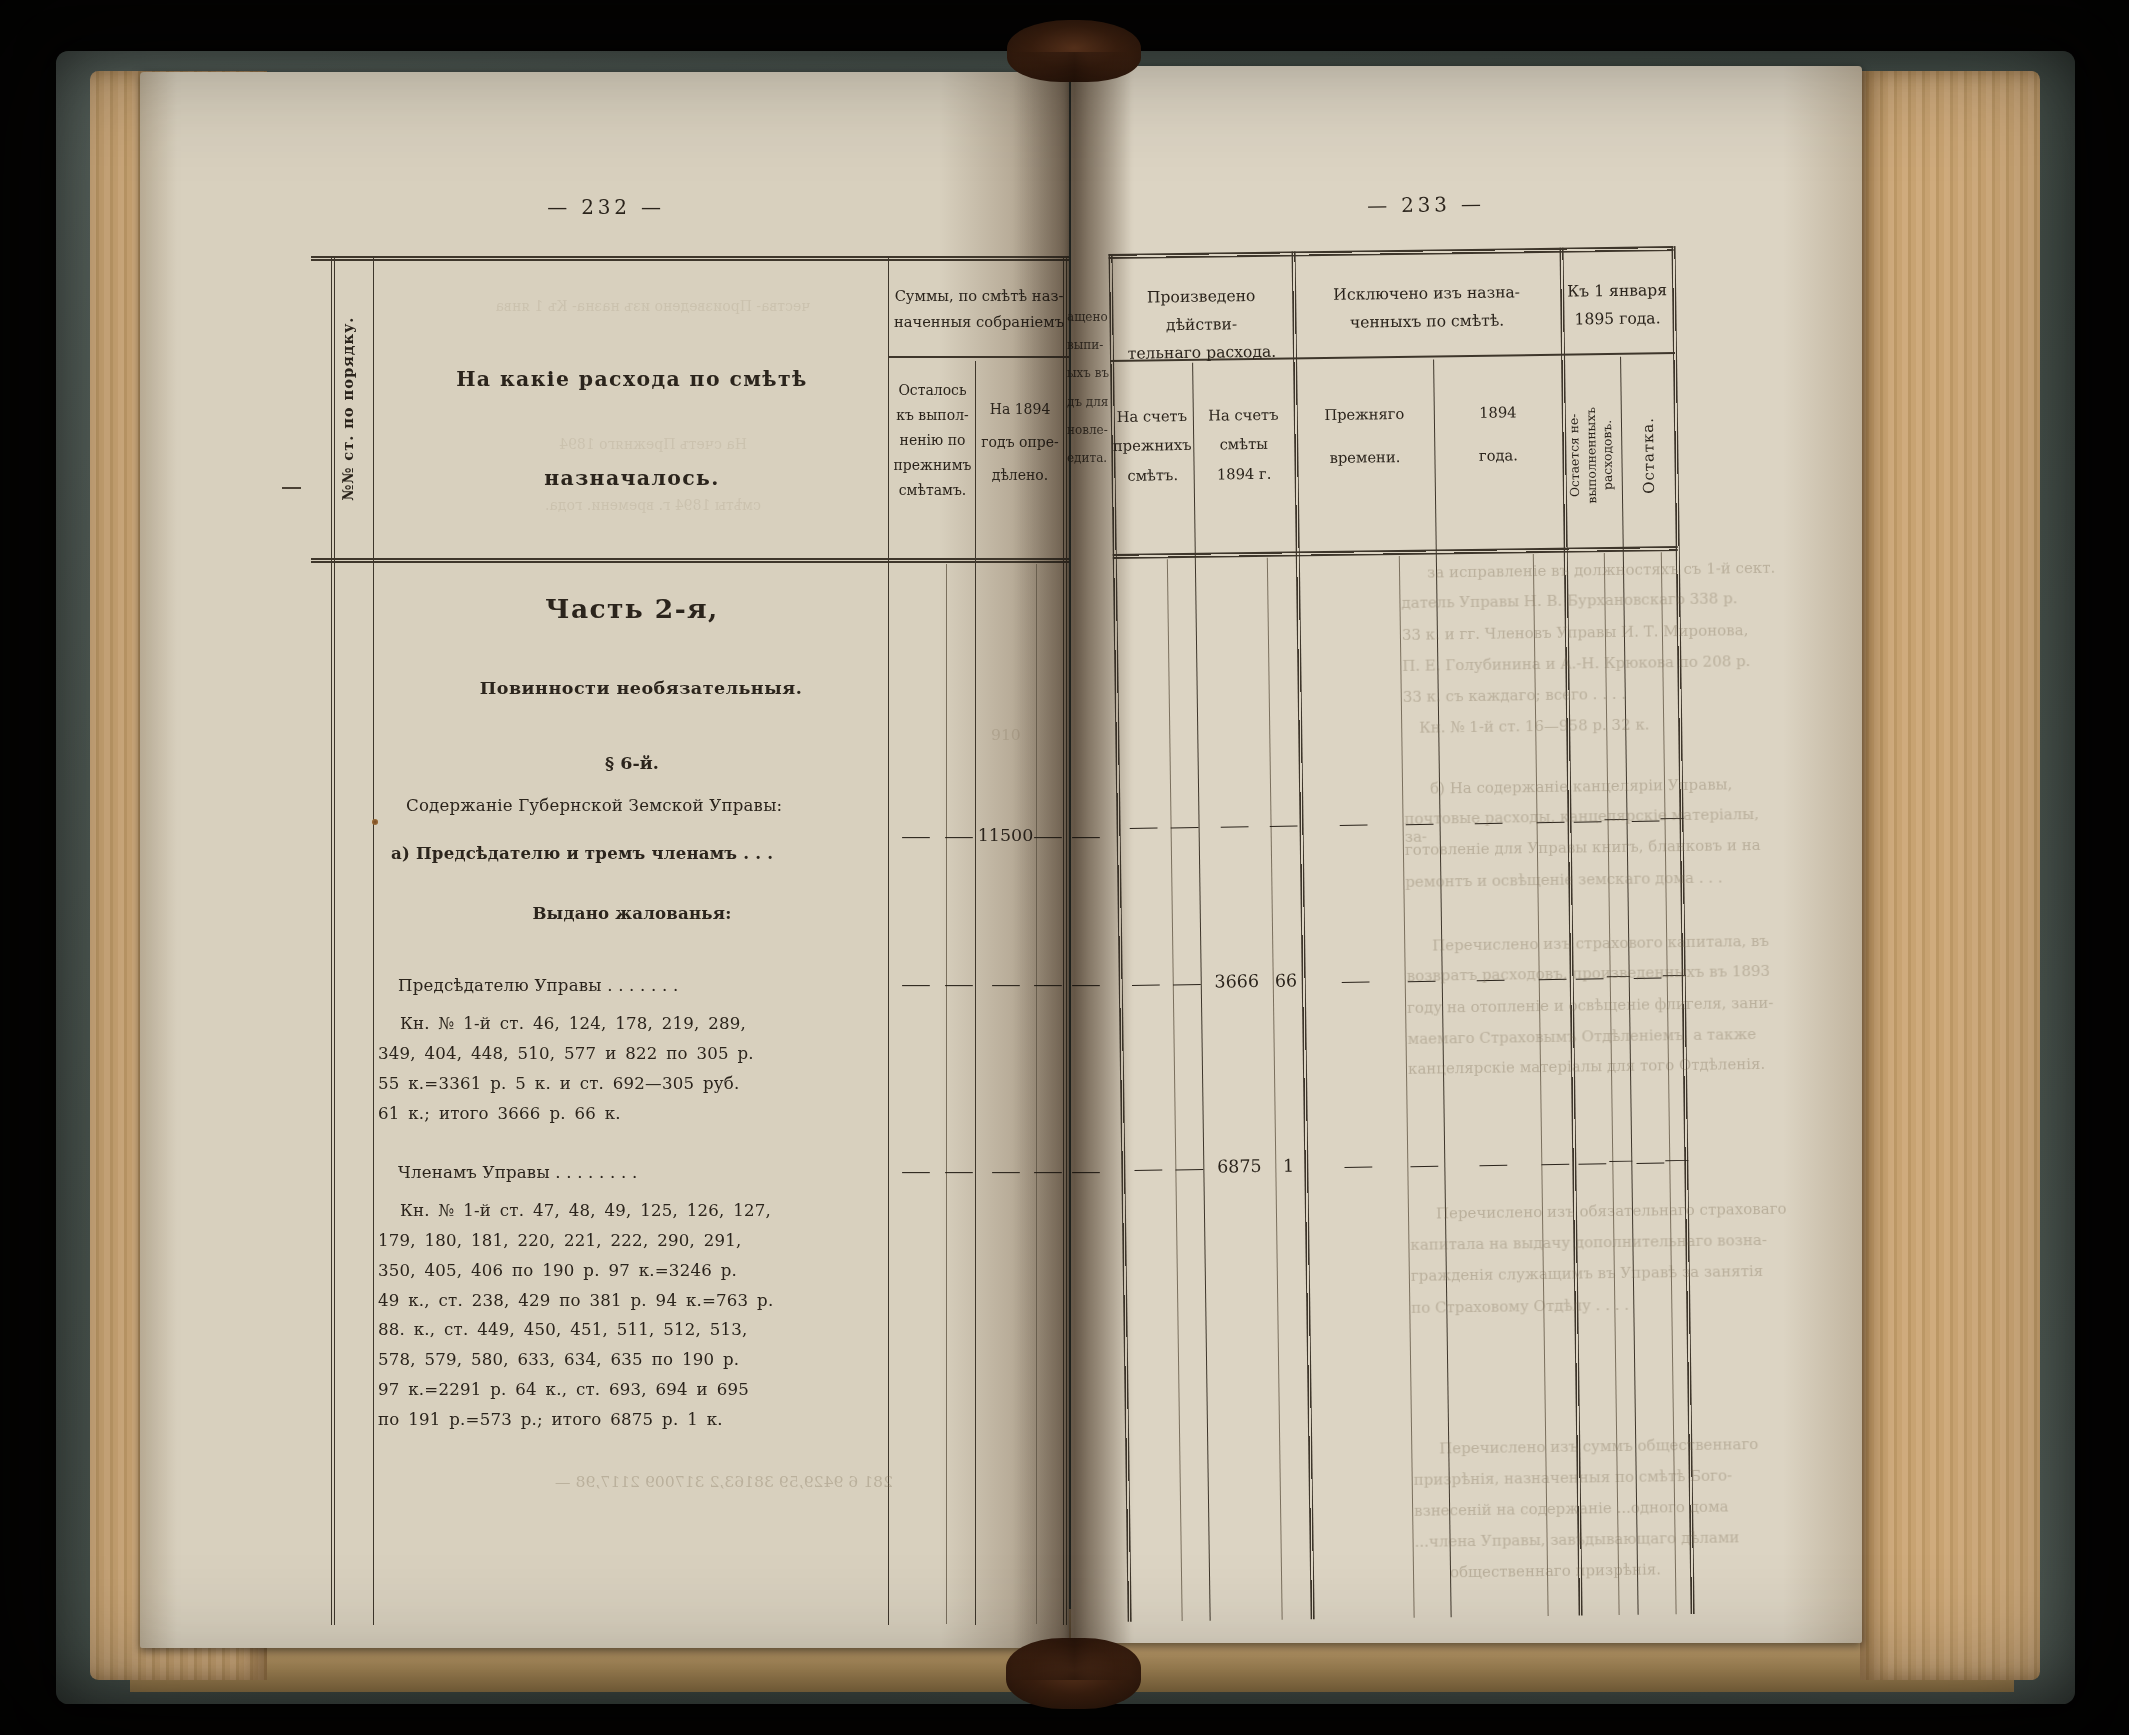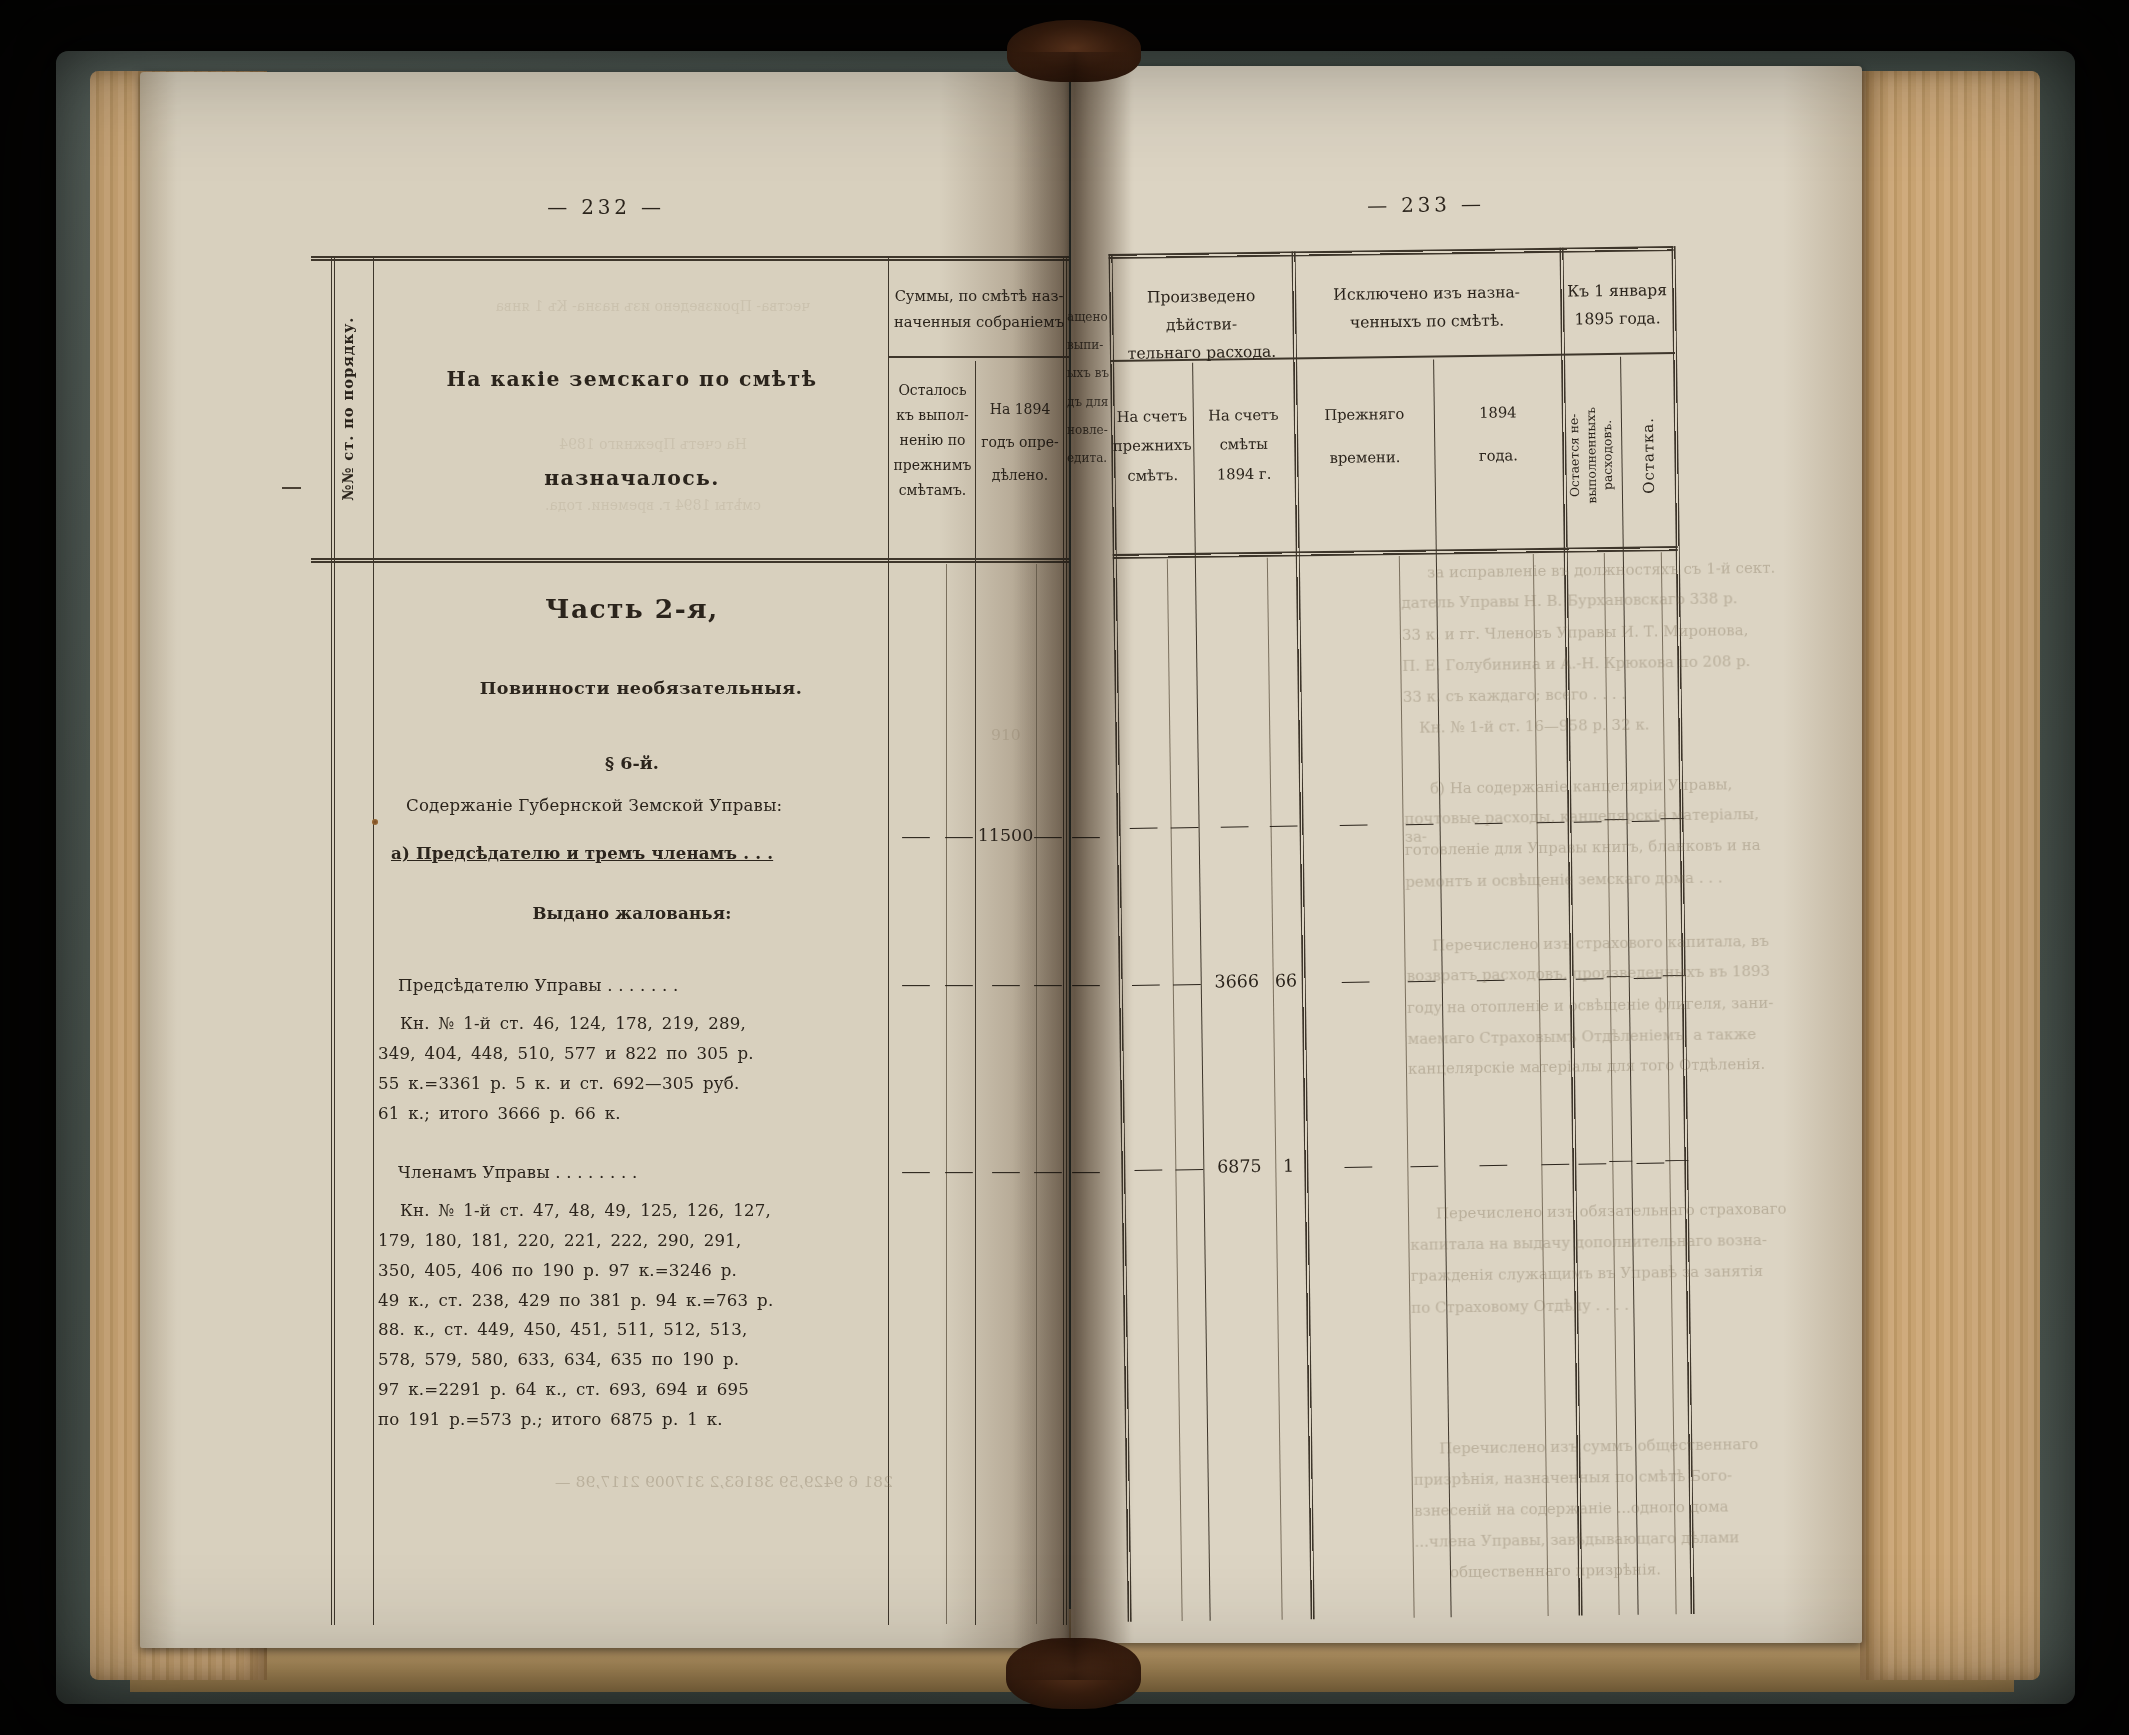--- a/index.html
+++ b/index.html
@@ -74,21 +74,21 @@
   <div class="hr dbl" style="left:311px;top:558px;width:758px;"></div>
   <div class="vr dbl" style="left:331px;top:256px;height:1369px;"></div>
   <div class="vr" style="left:373px;top:256px;height:1369px;"></div>
   <div class="vr" style="left:888px;top:256px;height:1369px;"></div>
   <div class="vr" style="left:975px;top:361px;height:1264px;"></div>
   <div class="vr dbl" style="left:1063px;top:256px;height:1369px;"></div>
   <div class="vr thin" style="left:946px;top:564px;height:1060px;"></div>
   <div class="vr thin" style="left:1036px;top:564px;height:1060px;"></div>
 
   <div class="t c rot hdr" style="left:210px;top:400px;width:274px;font-size:14.7px;letter-spacing:0.9px;">№№ ст. по порядку.</div>
-  <div class="t c hdr" style="left:379px;top:367px;width:506px;font-size:20.4px;">На какіе земскаго по смѣтѣ</div>
+  <div class="t c hdr" style="left:379px;top:367px;width:506px;font-size:20.4px;">На какіе расхода по смѣтѣ</div>
   <div class="t c hdr" style="left:379px;top:466px;width:506px;font-size:20.4px;">назначалось.</div>
   <div class="t c colhead" style="left:891px;top:283px;width:176px;">Суммы, по смѣтѣ наз-
 наченныя собраніемъ</div>
   <div class="t c colhead" style="left:890px;top:378px;width:85px;font-size:14px;line-height:1.78;">Осталось
 къ выпол-
 ненію по
 прежнимъ
 смѣтамъ.</div>
   <div class="t c colhead" style="left:976px;top:393px;width:88px;font-size:14px;line-height:2.35;">На 1894
 годъ опре-
@@ -97,21 +97,21 @@
 выпи-
 ыхъ въ
 дъ для
 новле-
 едита.</div>
 
   <div class="t c hdr" style="left:379px;top:593px;width:506px;font-size:26.5px;">Часть 2-я,</div>
   <div class="t c hdr" style="left:388px;top:678px;width:506px;font-size:17.5px;letter-spacing:0.5px;">Повинности необязательныя.</div>
   <div class="t c" style="left:379px;top:753px;width:506px;font-size:17.5px;font-weight:700;">§ 6-й.</div>
   <div class="t lbl" style="left:406px;top:796px;width:483px;">Содержаніе Губернской Земской Управы:</div>
-  <div class="t lbl" style="left:391px;top:843px;width:497px;font-weight:700;text-decoration:underline;">а) Предсѣдателю и тремъ членамъ .   .   .</div>
+  <div class="t lbl" style="left:391px;top:843px;width:497px;font-weight:700;">а) Предсѣдателю и тремъ членамъ .   .   .</div>
   <div class="t c lbl" style="left:379px;top:903px;width:506px;font-weight:700;">Выдано жалованья:</div>
   <div class="t lbl" style="left:398px;top:976px;width:492px;">Предсѣдателю Управы .   .   .   .   .   .   .</div>
   <div class="t note" style="left:378px;top:1009px;width:506px;">Кн. № 1-й ст. 46, 124, 178, 219, 289,
 349, 404, 448, 510, 577 и 822 по 305 р.
 55 к.=3361 р. 5 к. и ст. 692—305 руб.
 61 к.; итого 3666 р. 66 к.</div>
   <div class="t lbl" style="left:398px;top:1163px;width:492px;">Членамъ Управы  .   .   .   .   .   .   .   .</div>
   <div class="t note" style="left:378px;top:1196px;width:506px;">Кн. № 1-й ст. 47, 48, 49, 125, 126, 127,
 179, 180, 181, 220, 221, 222, 290, 291,
 350, 405, 406 по 190 р. 97 к.=3246 р.

